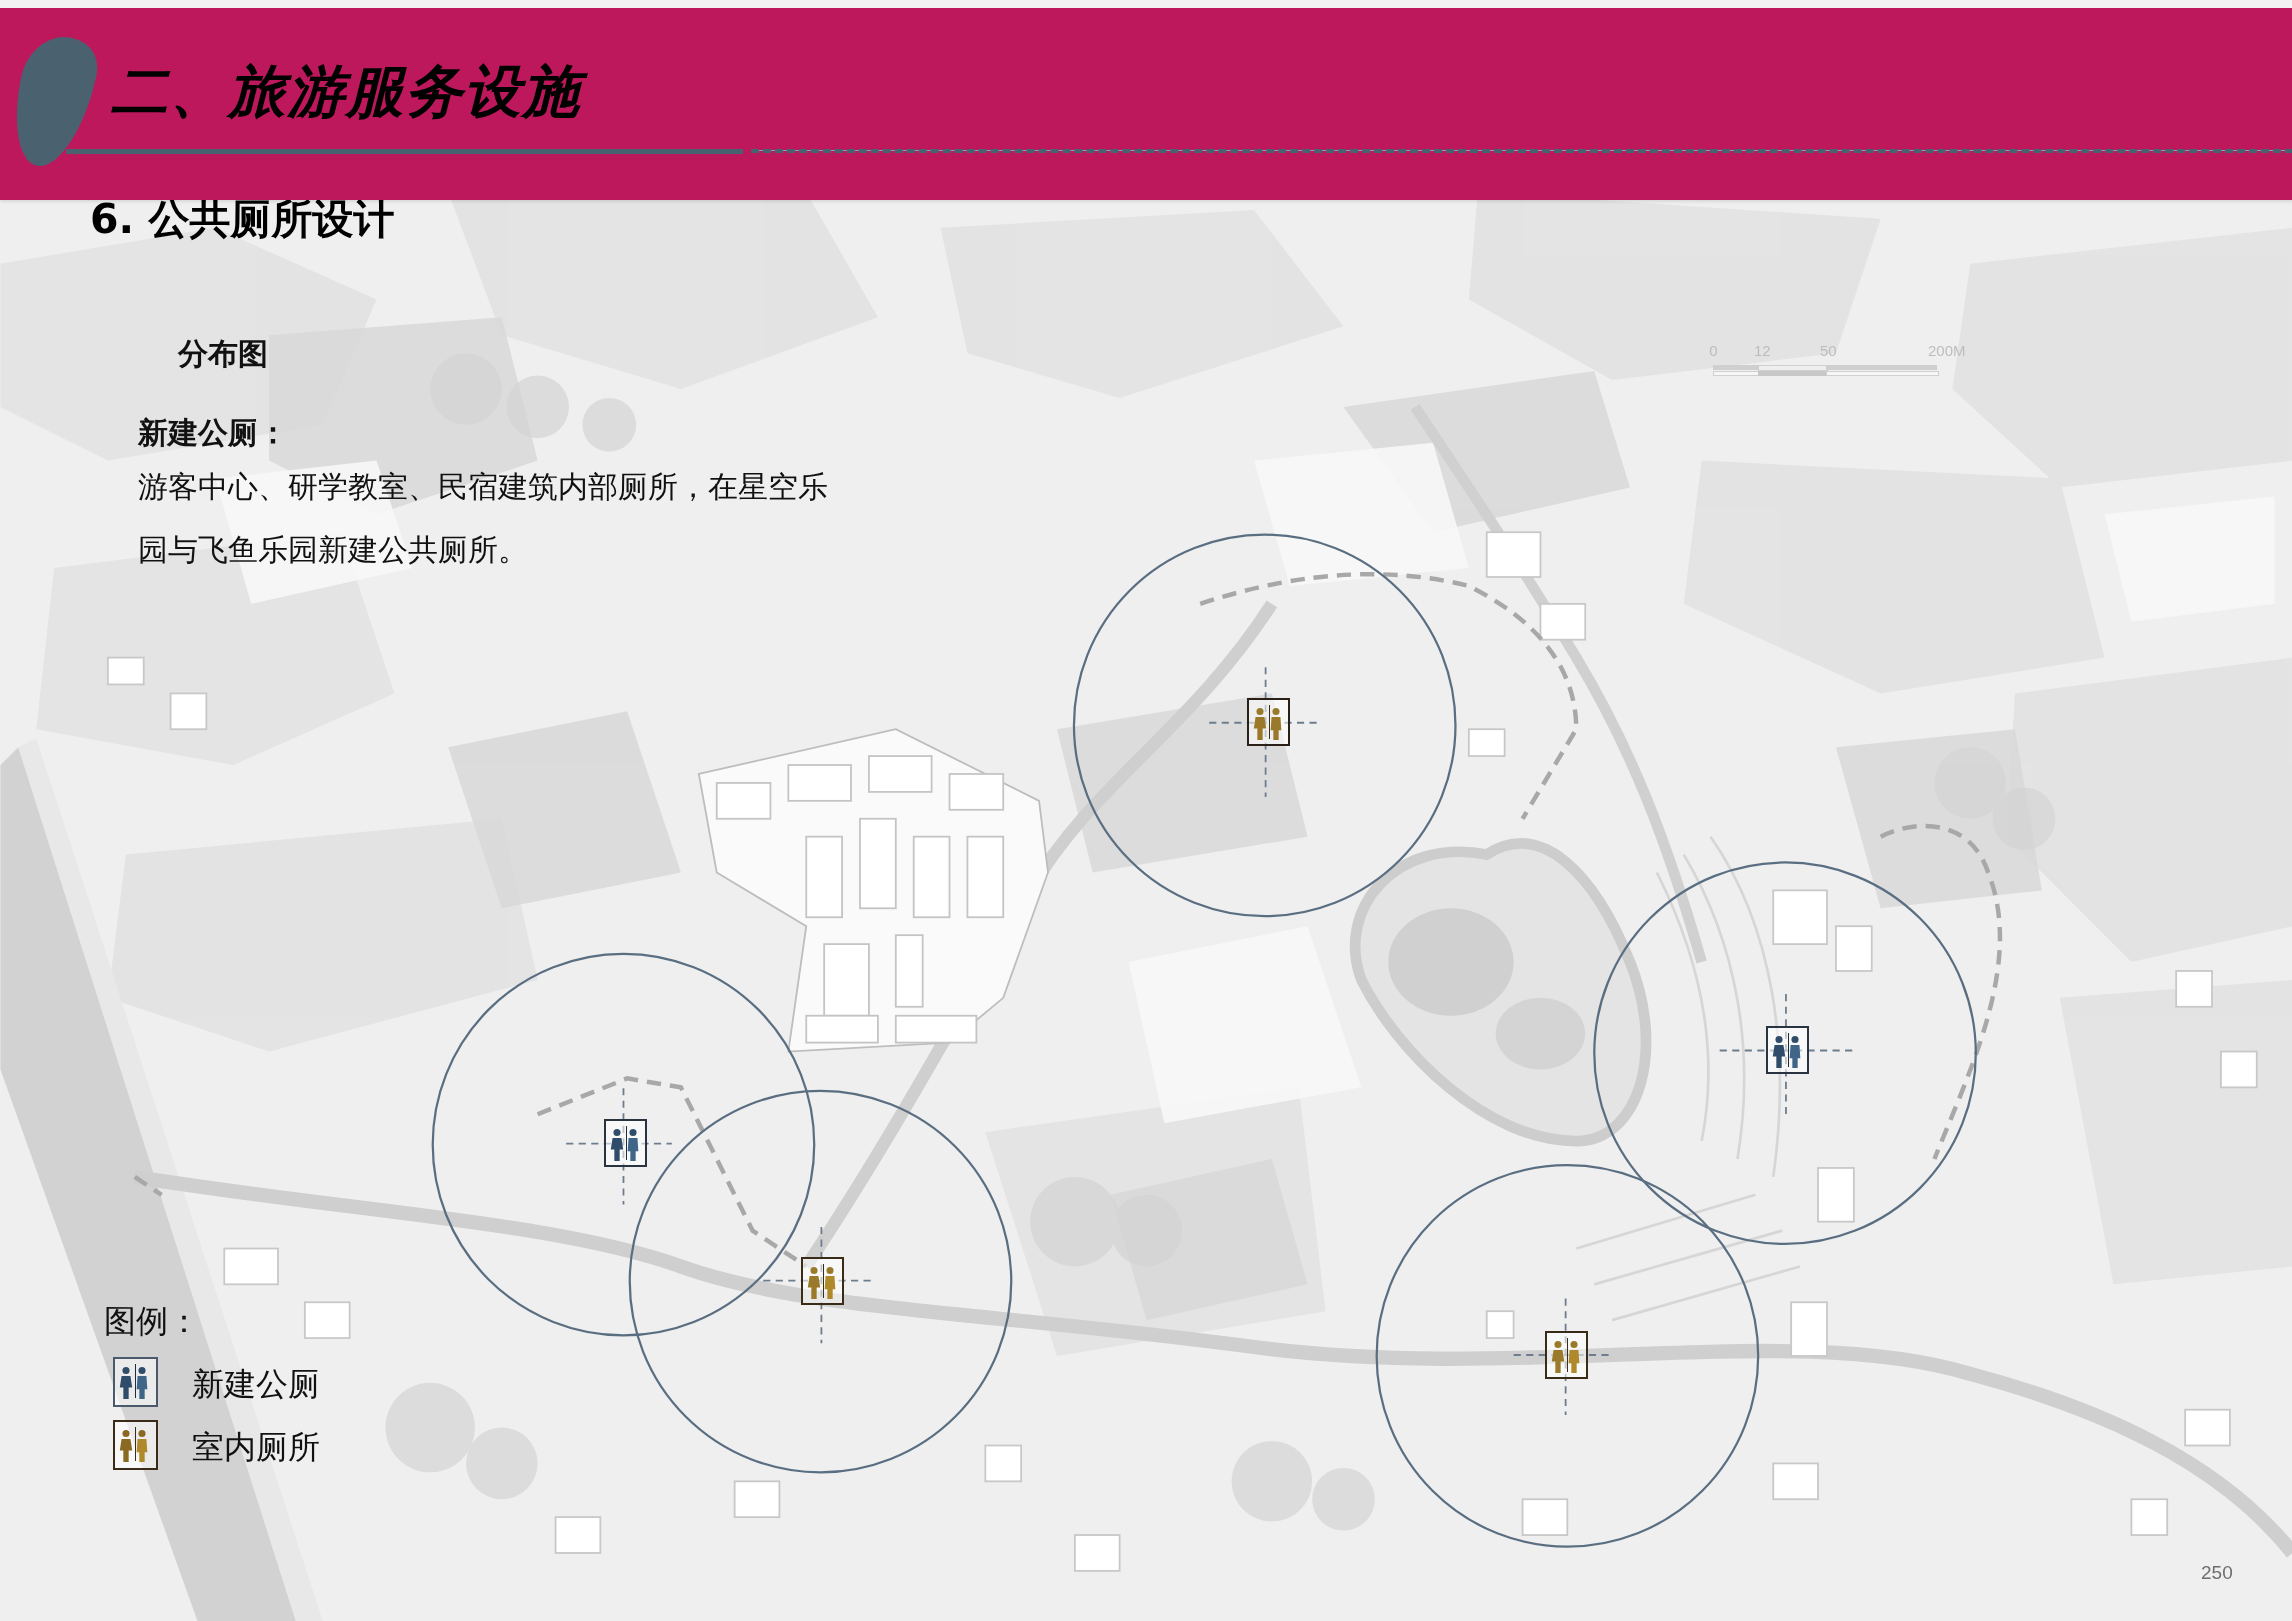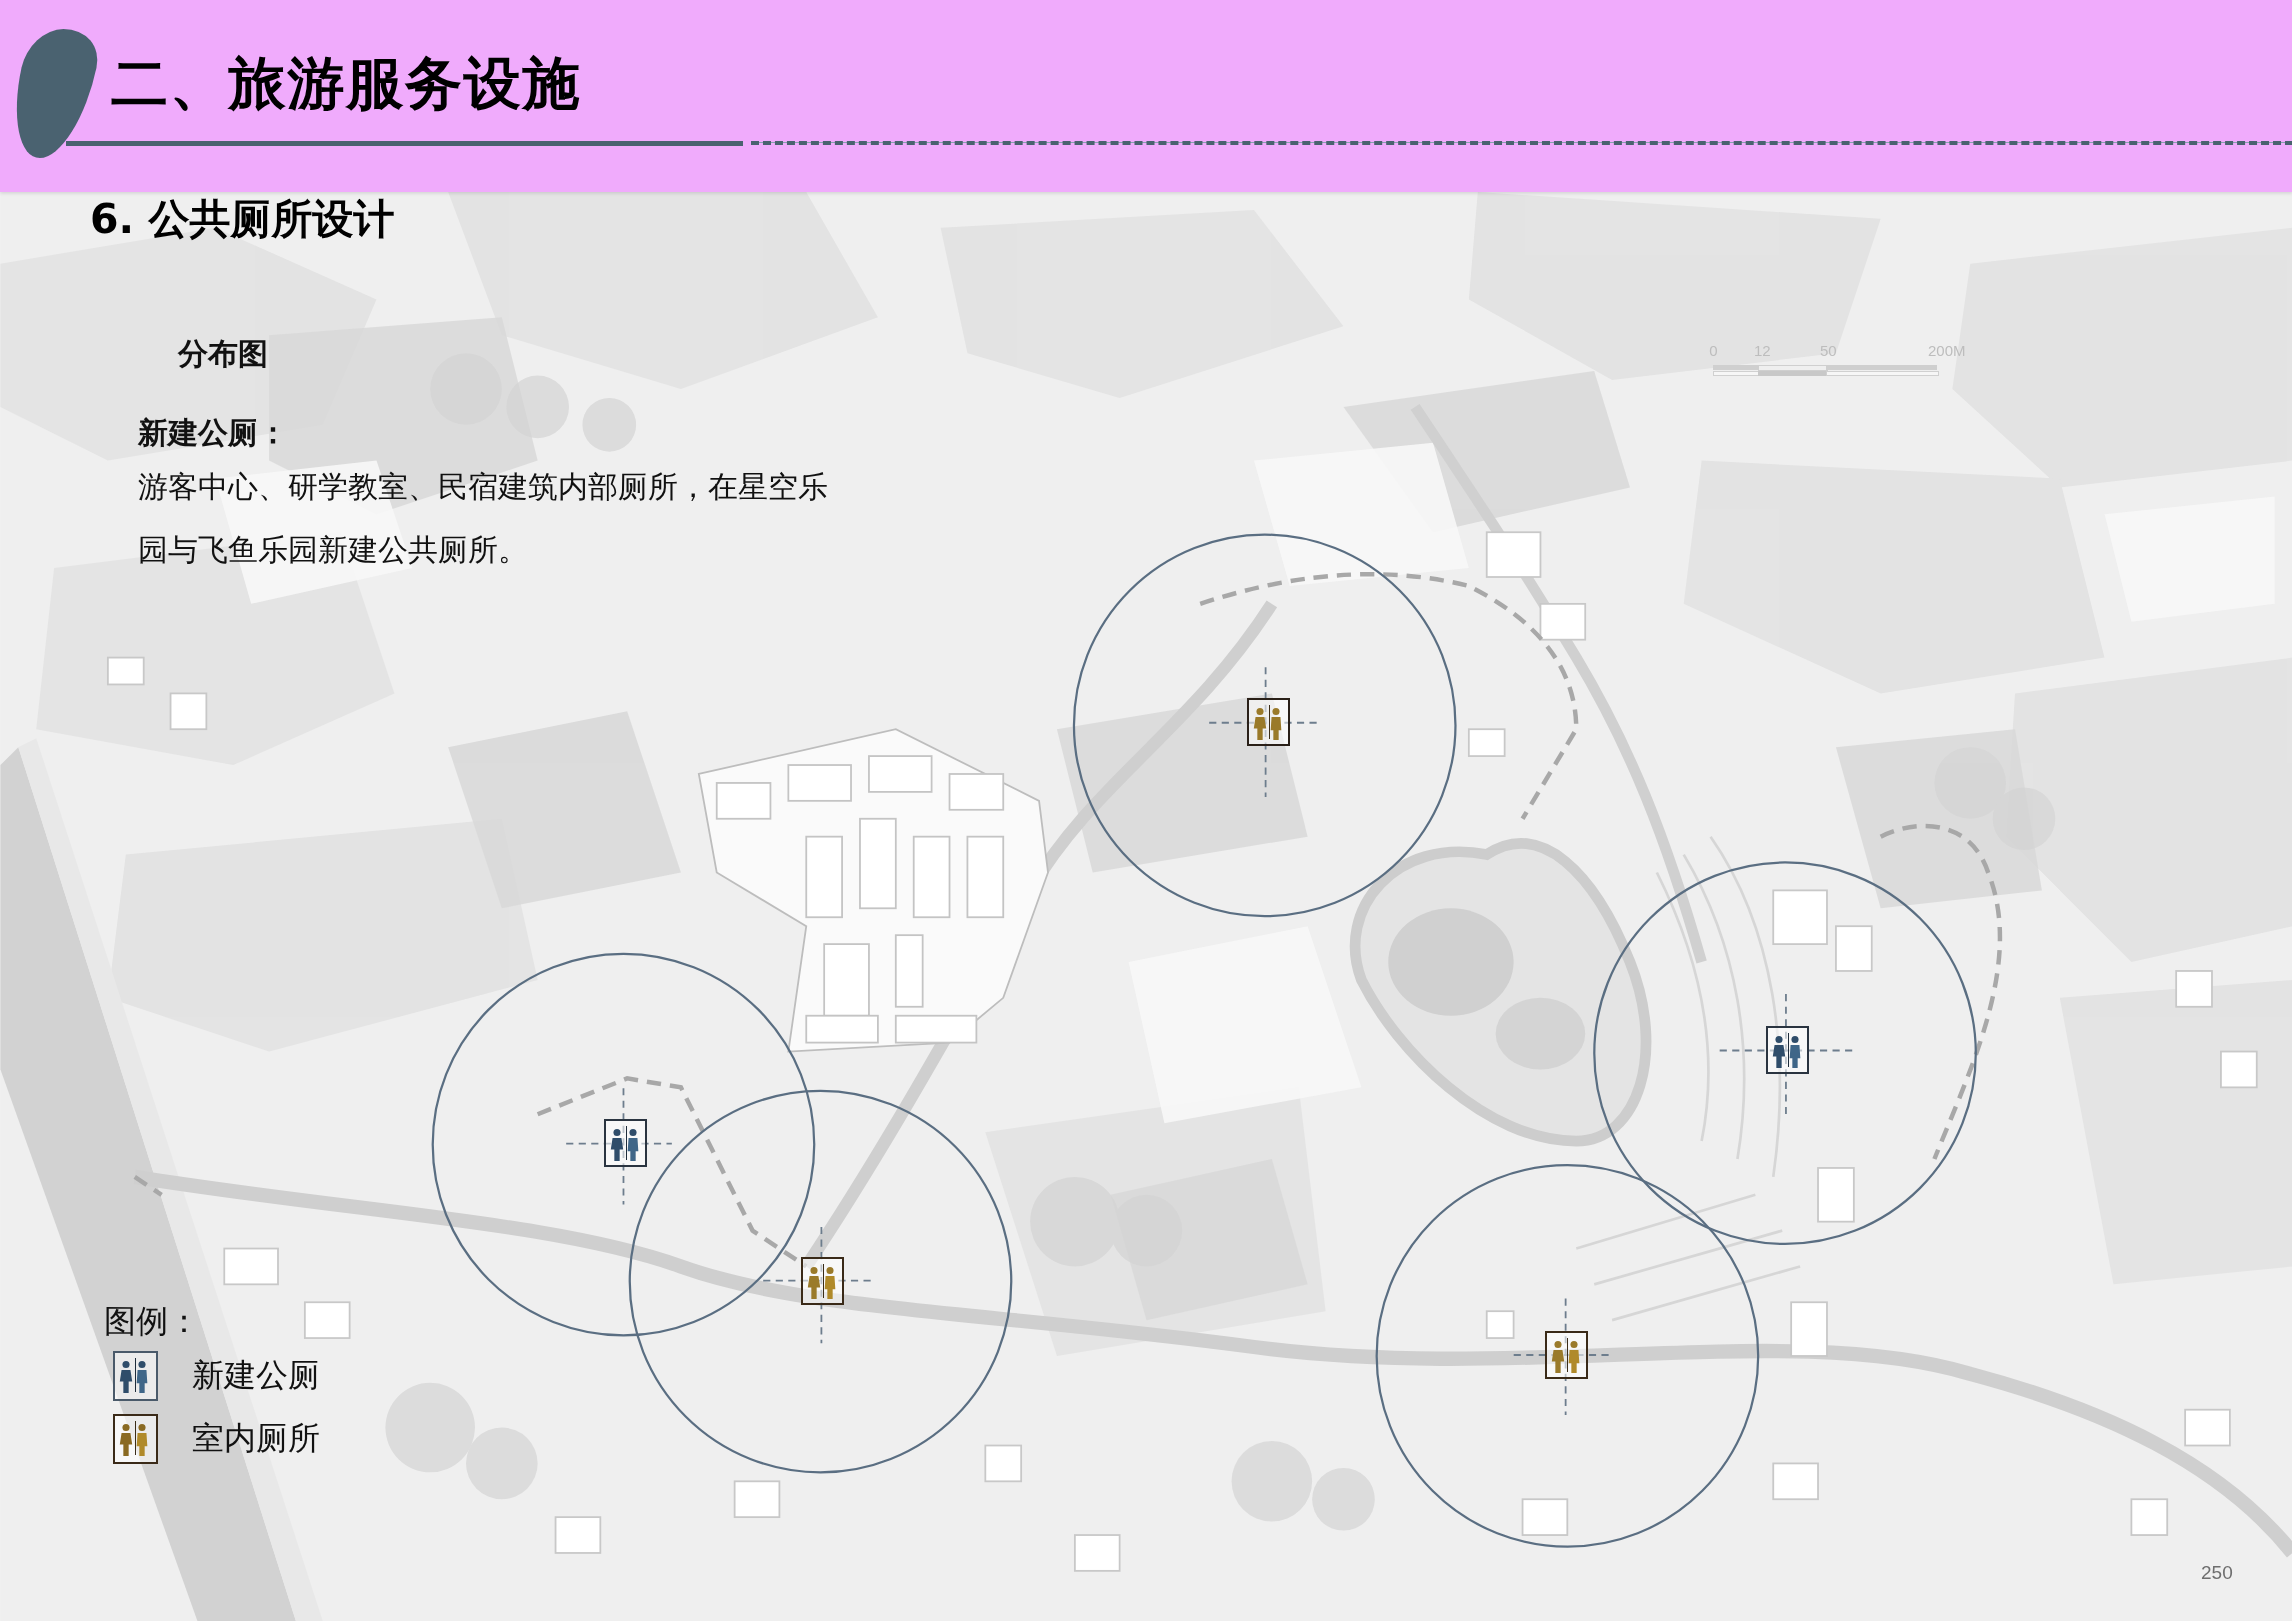--- a/index.html
+++ b/index.html
@@ -1,19 +1,19 @@
 <!DOCTYPE html>
 <html style="font-size:14.3px"><head>
 <meta charset="utf-8">
 <style>
   html, body { margin:0; padding:0; }
   body { width:2293px; height:1621px; position:relative; overflow:hidden; background:#f2f2f2;
          font-family:"DejaVu Sans","Liberation Sans",sans-serif; }
-  .header { position:absolute; left:0; top:0; width:2293px; height:192px; background:#f0abfc;
-            box-shadow:0 1.8px 3.6px rgba(0,0,0,0.12); z-index:5; }
+  .header { position:absolute; left:0; top:8px; width:2293px; height:192px; background:#be185d;
+            box-shadow:0 1.8px 3.6px rgba(0,0,0,0.12); z-index:5;font-style:italic; }
   .blob { position:absolute; left:16px; top:29px; width:75px; height:129px; background:#4a6270;
           border-radius:45% 55% 50% 50% / 30% 30% 70% 70%; transform:skewX(-12deg); }
   .main-title { position:absolute; left:111px; top:47px; font-size:57px; font-weight:bold; color:#000;
                 letter-spacing:1.8px; line-height:72px; }
   .rule-solid { position:absolute; left:66px; top:141px; width:677px; height:4.5px; background:#4a6270; }
   .rule-dashed { position:absolute; left:751px; top:141px; width:1542px; height:0; border-top:4.5px dashed #4a6270; }
   .rule-thin { position:absolute; left:751px; top:142px; width:1542px; height:0.9px; background:#8aa0b0; }
 
   .map { position:absolute; left:0; top:192px; width:2293px; height:1429px; z-index:1; }
   .map svg { width:2293px; height:1429px; display:block; }
@@ -32,21 +32,21 @@
   .overlay { position:absolute; left:0; top:0; width:2293px; height:1621px; z-index:2; pointer-events:none; }
   .overlay svg { width:2293px; height:1621px; display:block; }
 
   .toilet { position:absolute; width:43px; height:48px; z-index:4; box-sizing:border-box;
             border:2.7px solid; background:rgba(255,255,255,0.55); }
   .toilet .div { position:absolute; left:19.7px; top:5.4px; width:1.8px; height:34px; }
   .toilet svg { position:absolute; left:2.7px; top:7.2px; width:32px; height:34px; }
 
   .legend { position:absolute; left:104px; top:1299px; z-index:3; }
   .legend-title { font-size:32px; color:#111; line-height:45px; }
-  .legend-item { position:relative; height:63px; display:flex; align-items:center; }
+  .legend-item { position:relative; height:63px; display:flex; align-items:flex-end; }
   .legend-item .toilet { position:relative; width:45px; height:50px; margin-left:9px; }
   .legend-item .label { font-size:32px; color:#111; margin-left:34px; }
 
   .page-num { position:absolute; left:2201px; top:1562px; font-size:19px; color:#6e6e6e; z-index:3;
               font-family:"Liberation Sans",sans-serif; }
 </style>
 </head>
 <body>
 
 <div class="map">

